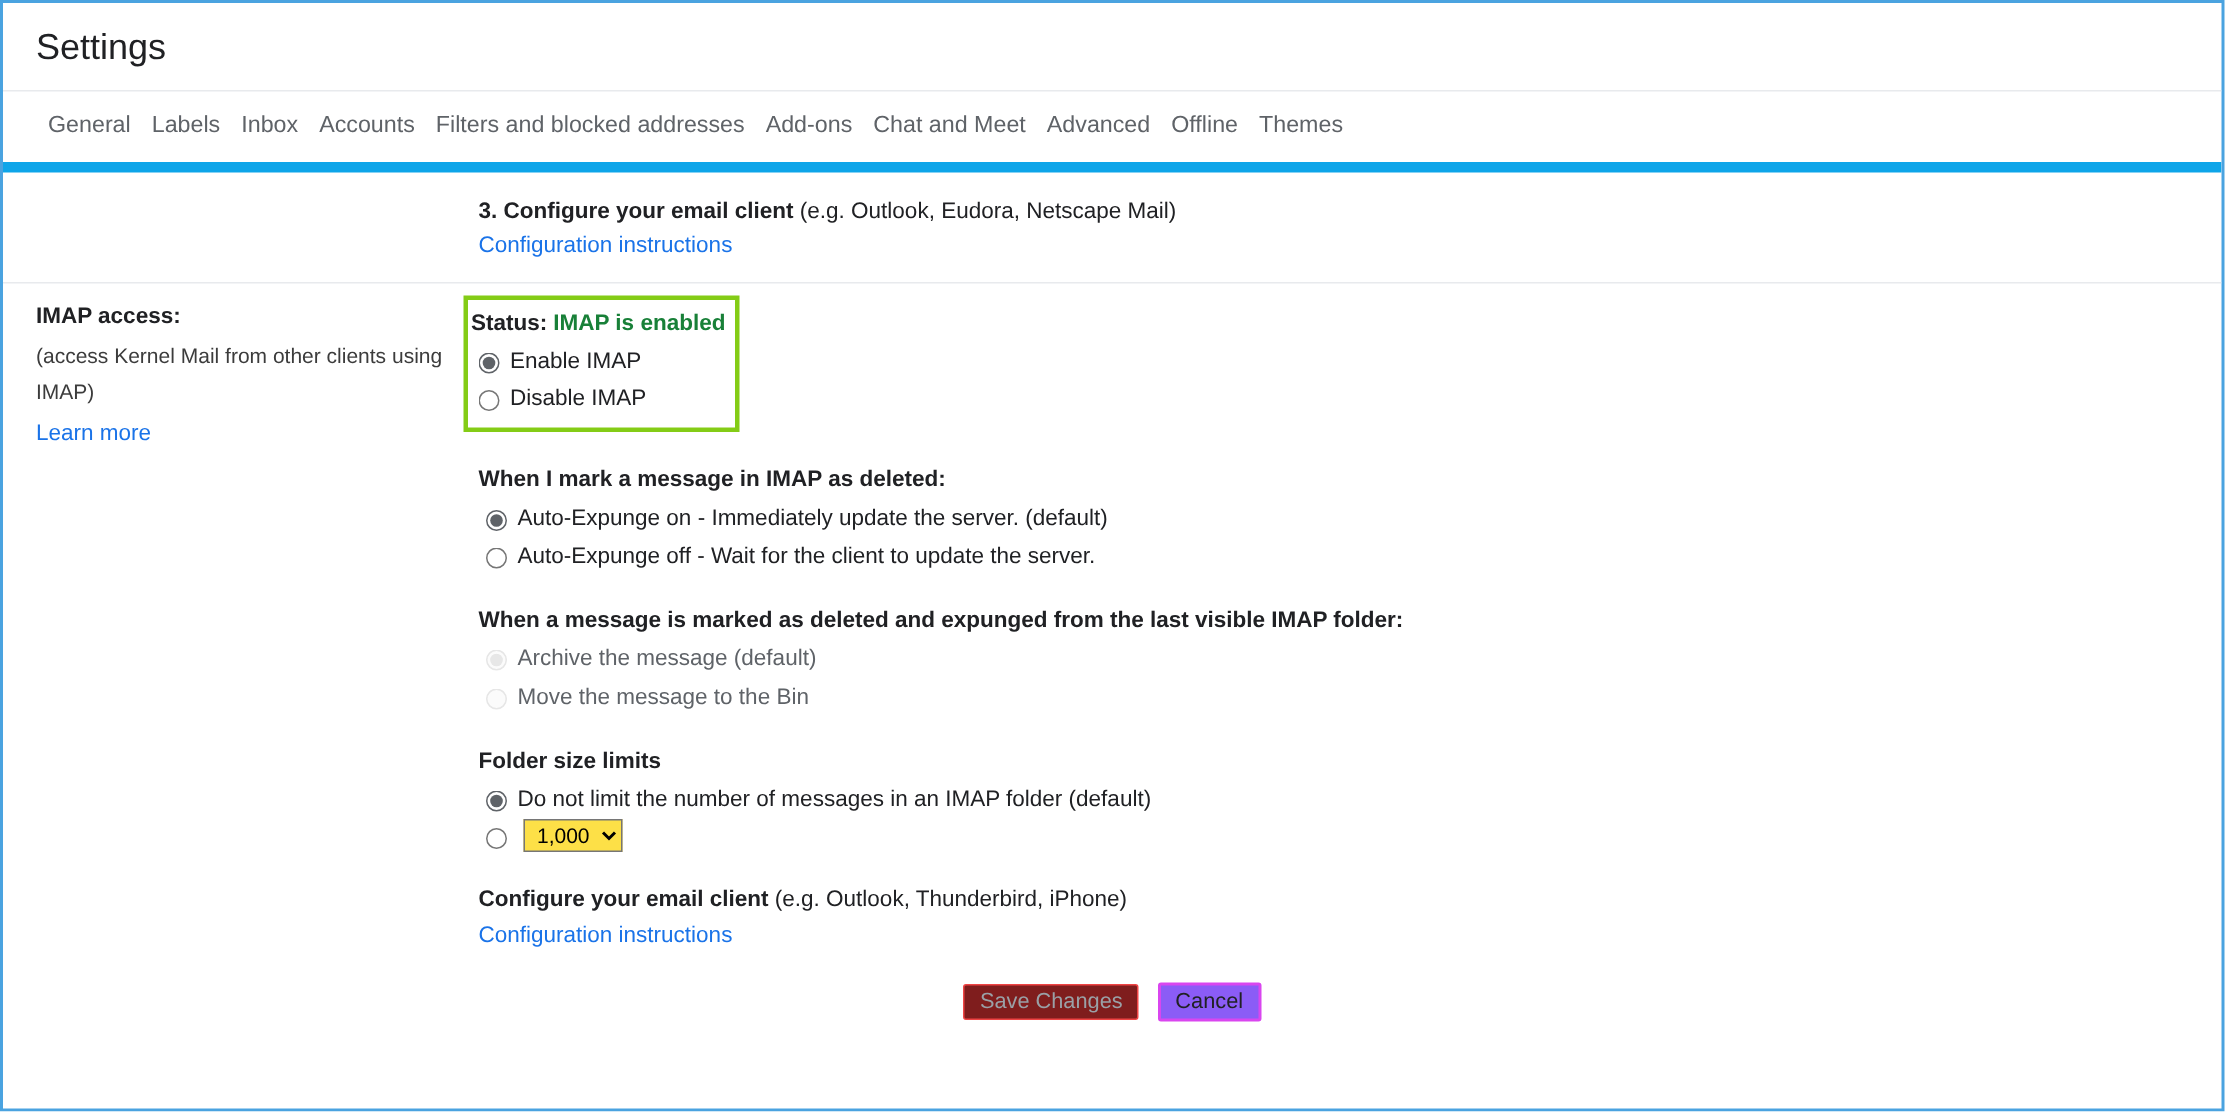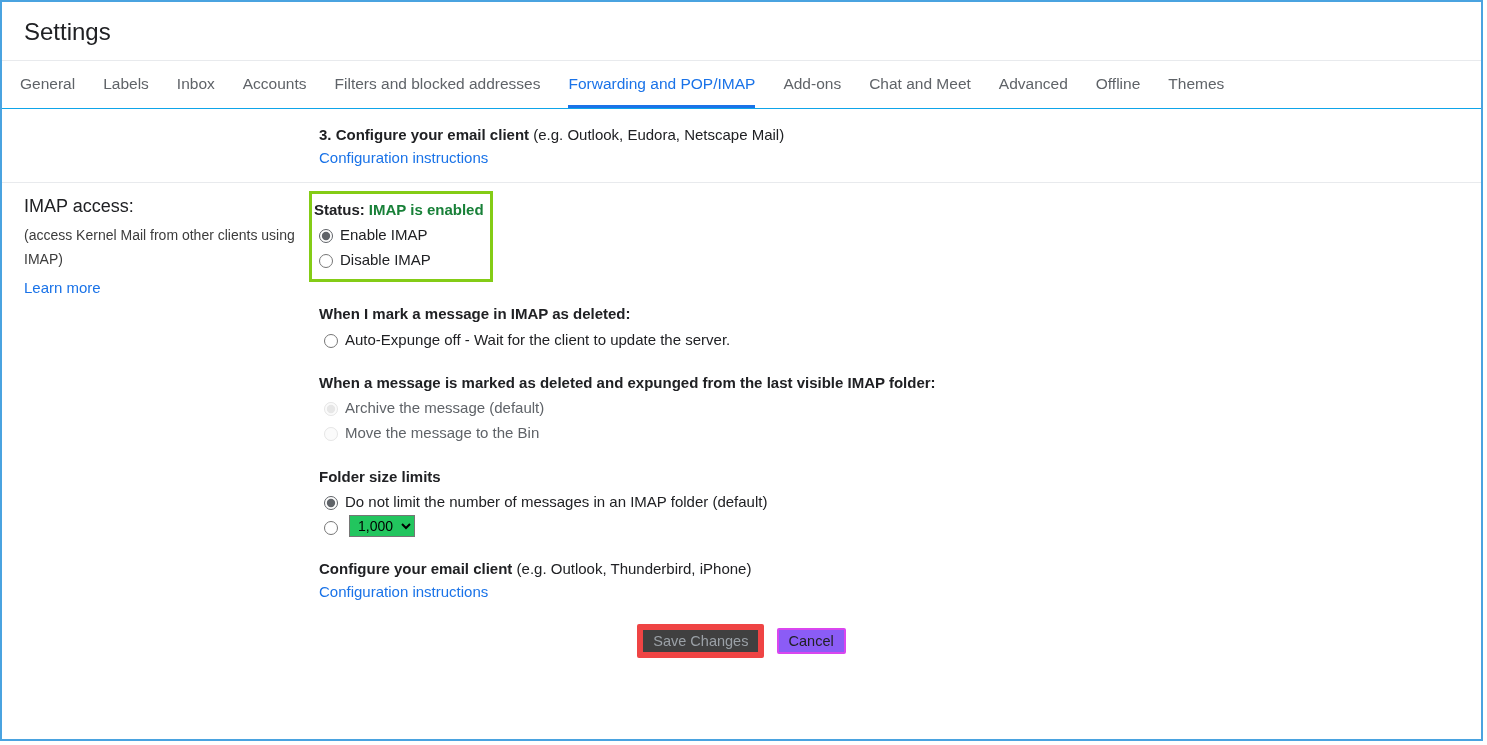--- a/index.html
+++ b/index.html
@@ -20,23 +20,23 @@
   .page-title {
     font-family: "Google Sans", Arial, sans-serif;
     font-size: 24px;
     font-weight: 400;
     color: #202124;
     padding: 16px 0 14px 22px;
     border-bottom: 1px solid #e8eaed;
   }
   .tabs {
     display: flex;
-    gap: 28px;
-    padding: 0 18px;
-    border-bottom: 1px solid #0ea5e9;
+    gap: 14px;
+    padding: 0 30px;
+    border-bottom: 7px solid #0ea5e9;
   }
   .tab {
     padding: 14px 0 12px 0;
     font-size: 15.5px;
     color: #5f6368;
     cursor: pointer;
     border-bottom: 3px solid transparent;
     white-space: nowrap;
   }
   .tab.active {
@@ -63,21 +63,21 @@
     margin-right: -22px;
   }
   .two-col {
     display: flex;
     padding-top: 10px;
   }
   .left-col {
     width: 295px;
     flex-shrink: 0;
   }
-  .left-title { font-weight: 400; font-size: 18px; }
+  .left-title { font-weight: 700; font-size: 15px; }
   .left-desc { font-size: 14px; color: #3c3c3c; margin-top: 4px; margin-bottom: 4px; line-height:1.7; }
   .right-col {
     flex: 1;
   }
   .highlight-box {
     border: 3px solid #84cc16;
     display: inline-block;
     padding: 4px 6px 6px 2px;
     margin-top: -2px;
     margin-left: -10px;
@@ -94,38 +94,38 @@
   }
   .opt-row.disabled { color: #5f6368; }
   .opt-row.disabled input[type=radio] { opacity: 0.55; }
   .group { margin-top: 20px; }
   .group-title { font-weight: 700; margin-bottom: 2px; }
   .select-msg {
     border: 1px solid #767676;
     padding: 1px 4px;
     font-size: 14px;
     margin-left: 4px;
-    background:#22c55e;
+    background:#fde047;
   }
   .button-row {
     text-align: center;
     margin-top: 20px;
   }
   button.save, button.cancel {
     font-size: 14.5px;
     padding: 3px 10px;
     border: 2px solid #d946ef;
     background: #8b5cf6;
     border-radius: 2px;
     cursor: pointer;
   }
   button.save {
     color: #9aa0a6;
-    border: 6px solid #ef4444;
-    background: #404040;
+    border: 1px solid #ef4444;
+    background: #7f1d1d;
     cursor: default;
   }
   button.cancel {
     color: #202124;
     margin-left: 8px;
   }
   .status-line { display:flex; gap:4px; font-weight:700; }
 </style>
 </head>
 <body>
@@ -133,21 +133,20 @@
 <div class="frame">
 
   <div class="page-title">Settings</div>
 
   <div class="tabs">
     <div class="tab">General</div>
     <div class="tab">Labels</div>
     <div class="tab">Inbox</div>
     <div class="tab">Accounts</div>
     <div class="tab">Filters and blocked addresses</div>
-    <div class="tab active">Forwarding and POP/IMAP</div>
     <div class="tab">Add-ons</div>
     <div class="tab">Chat and Meet</div>
     <div class="tab">Advanced</div>
     <div class="tab">Offline</div>
     <div class="tab">Themes</div>
   </div>
 
   <div class="content">
 
     <div class="section-top">
@@ -177,20 +176,24 @@
           </label>
           <label class="opt-row">
             <input type="radio" name="imap-enable" style="">
             <span>Disable IMAP</span>
           </label>
         </div>
 
         <div class="group">
           <div class="group-title">When I mark a message in IMAP as deleted:</div>
           <label class="opt-row">
+            <input type="radio" name="expunge" checked="" style="">
+            <span>Auto-Expunge on - Immediately update the server. (default)</span>
+          </label>
+          <label class="opt-row">
             <input type="radio" name="expunge" style="">
             <span>Auto-Expunge off - Wait for the client to update the server.</span>
           </label>
         </div>
 
         <div class="group">
           <div class="group-title">When a message is marked as deleted and expunged from the last visible IMAP folder:</div>
           <label class="opt-row disabled">
             <input type="radio" name="expunged" checked="" disabled="" style="">
             <span>Archive the message (default)</span>

